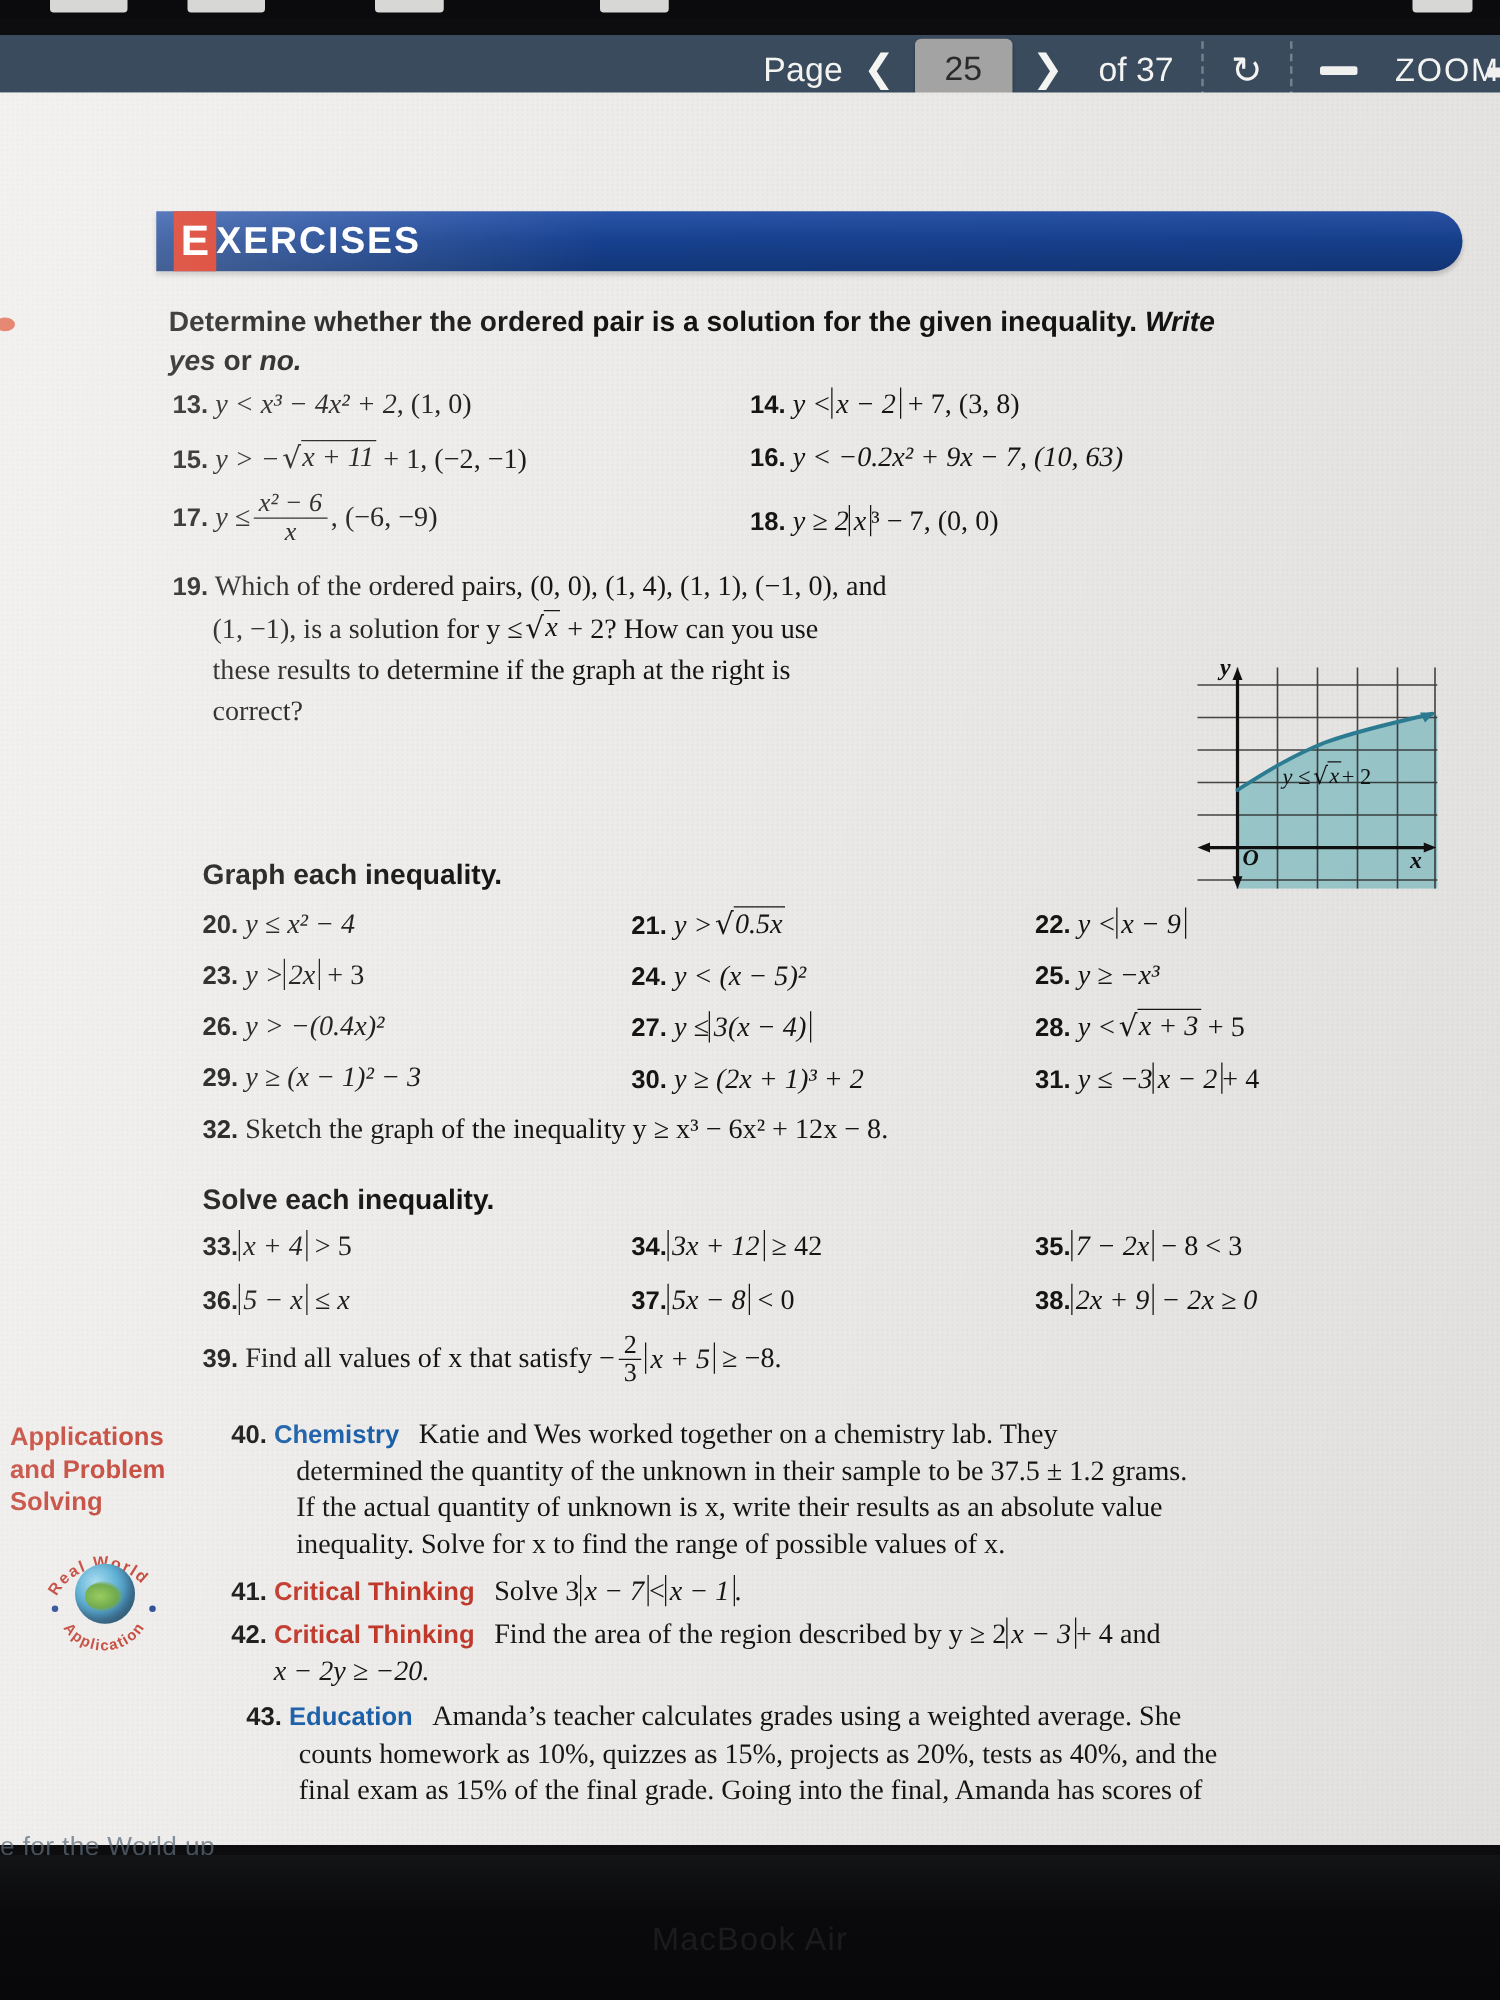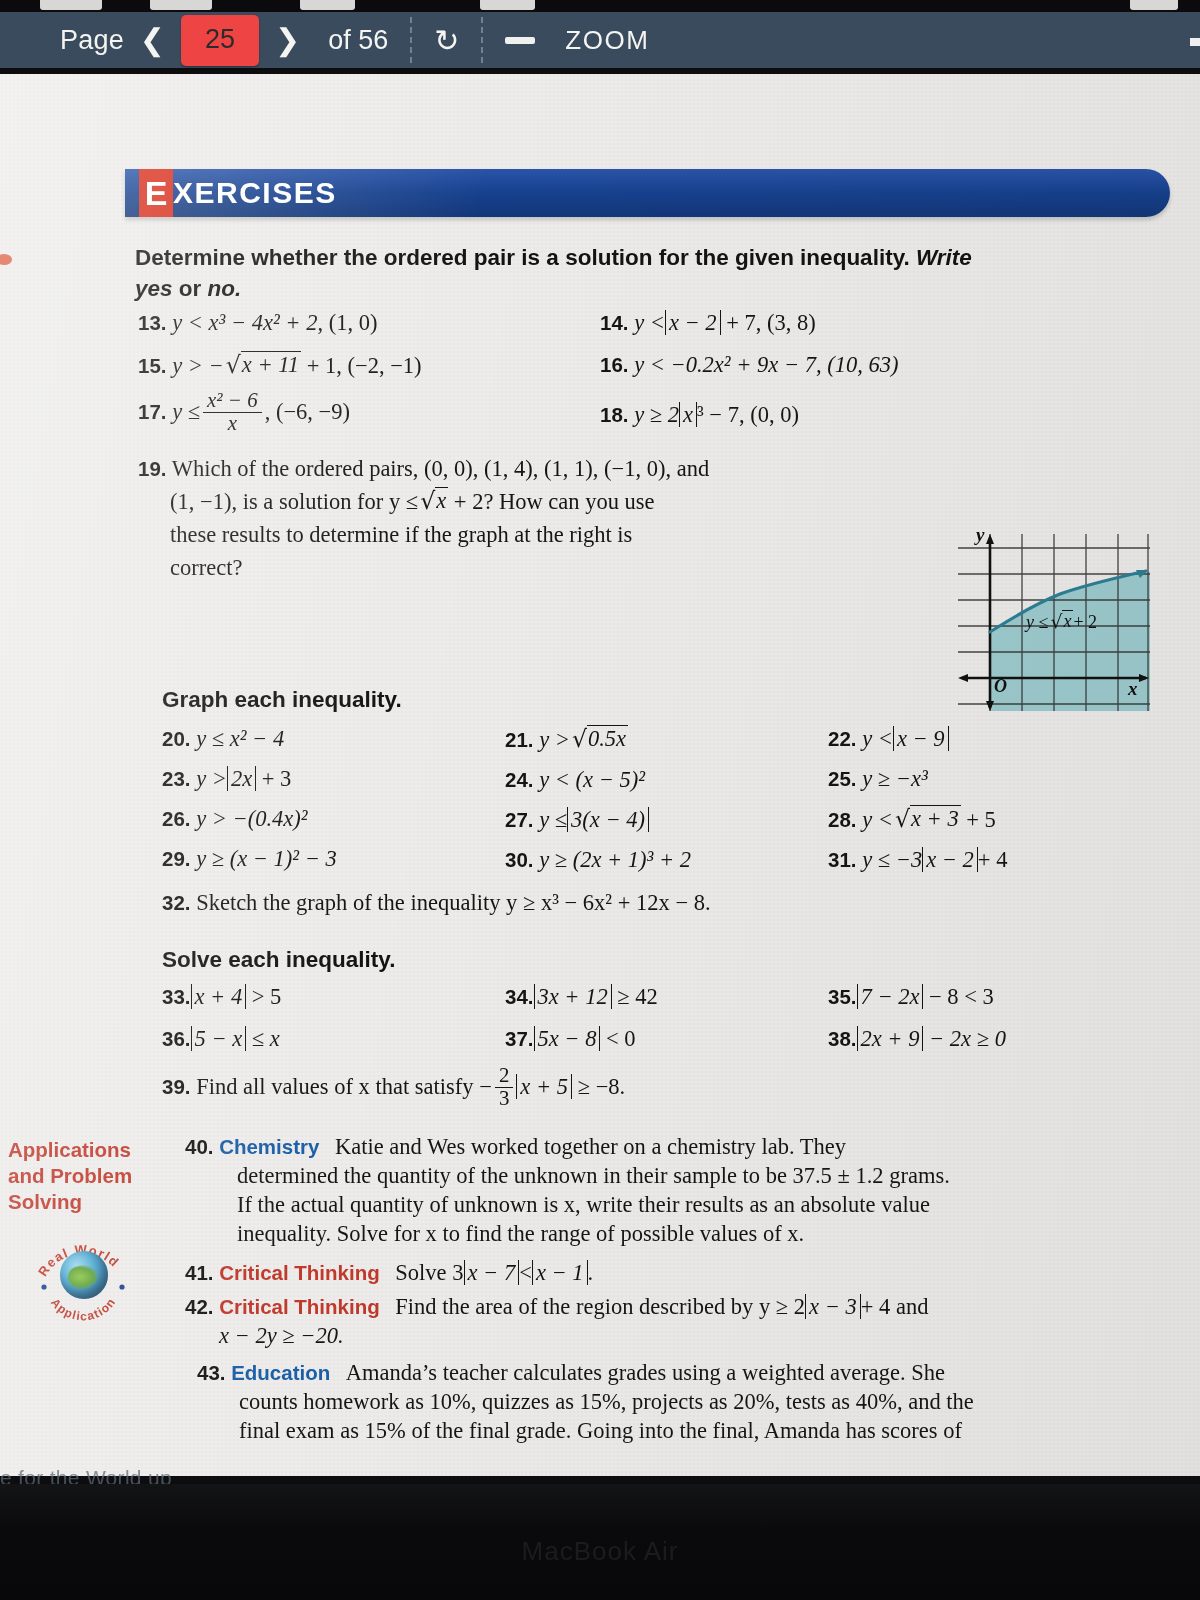--- a/index.html
+++ b/index.html
@@ -13,34 +13,34 @@
 
   
   .bezel-top {
     position: absolute; top: 0; left: 0; width: 1200px; height: 14px;
     background: #0b0b0d;
   }
   .bezel-key { position:absolute; top:0; height:10px; background:#e9e9e7; border-radius:0 0 3px 3px; opacity:.92;}
 
   
   .toolbar {
-    position: absolute; top: 12px; left: 0; width: 1200px; height: 56px;
+    position: absolute; top: 28px; left: 0; width: 1200px; height: 56px;
     background: #394b5c;
-    display: flex; align-items: center; justify-content: flex-start;
+    display: flex; align-items: center; justify-content: flex-end;
     font-family: "Liberation Sans", sans-serif;
     color: #f2f2f0;
   }
   .tb-inner { display:flex; align-items:center; gap:0; margin-left: 60px; }
   .tb-label { font-size: 27px; letter-spacing:.2px; color:#f4f4f2; }
   .tb-arrow {
     font-size: 30px; line-height: 1; padding: 2px 16px; color:#f4f4f2;
     font-family:"DejaVu Sans", sans-serif; font-weight:300; cursor:pointer;
   }
   .tb-page-box {
-    background: #ef4444; color:#2b2b2b; font-size: 27px;
+    background: #a3a3a3; color:#2b2b2b; font-size: 27px;
     border-radius: 5px; padding: 9px 22px 11px; min-width: 78px; text-align:center;
     box-shadow: 0 1px 2px rgba(0,0,0,.35);
   }
   .tb-of { font-size: 27px; margin-left: 12px; color:#f4f4f2;}
   .tb-sep {
     width:0; height:46px; border-left: 2px dashed #7d8b97; margin: 0 22px; opacity:.85;
   }
   .tb-reload { font-size: 30px; color:#f4f4f2; font-family:"DejaVu Sans", sans-serif; }
   .tb-minus {
     display:inline-block; width: 30px; height: 7px; background:#f0f0ee; border-radius:2px;
@@ -157,21 +157,21 @@
     <div class="bezel-key" style="left:480px; width:55px;"></div>
     <div class="bezel-key" style="left:1130px; width:48px;"></div>
   </div>
 
   <div class="toolbar">
     <div class="tb-inner">
       <span class="tb-label">Page</span>
       <span class="tb-arrow">❮</span>
       <span class="tb-page-box">25</span>
       <span class="tb-arrow">❯</span>
-      <span class="tb-of">of 56</span>
+      <span class="tb-of">of 37</span>
       <span class="tb-sep"></span>
       <span class="tb-reload">↻</span>
       <span class="tb-sep"></span>
       <span class="tb-minus"></span>
       <span class="tb-zoom">ZOOM</span>
     </div>
     <span class="tb-plus-edge"></span>
   </div>
 
   <div class="sheet">

